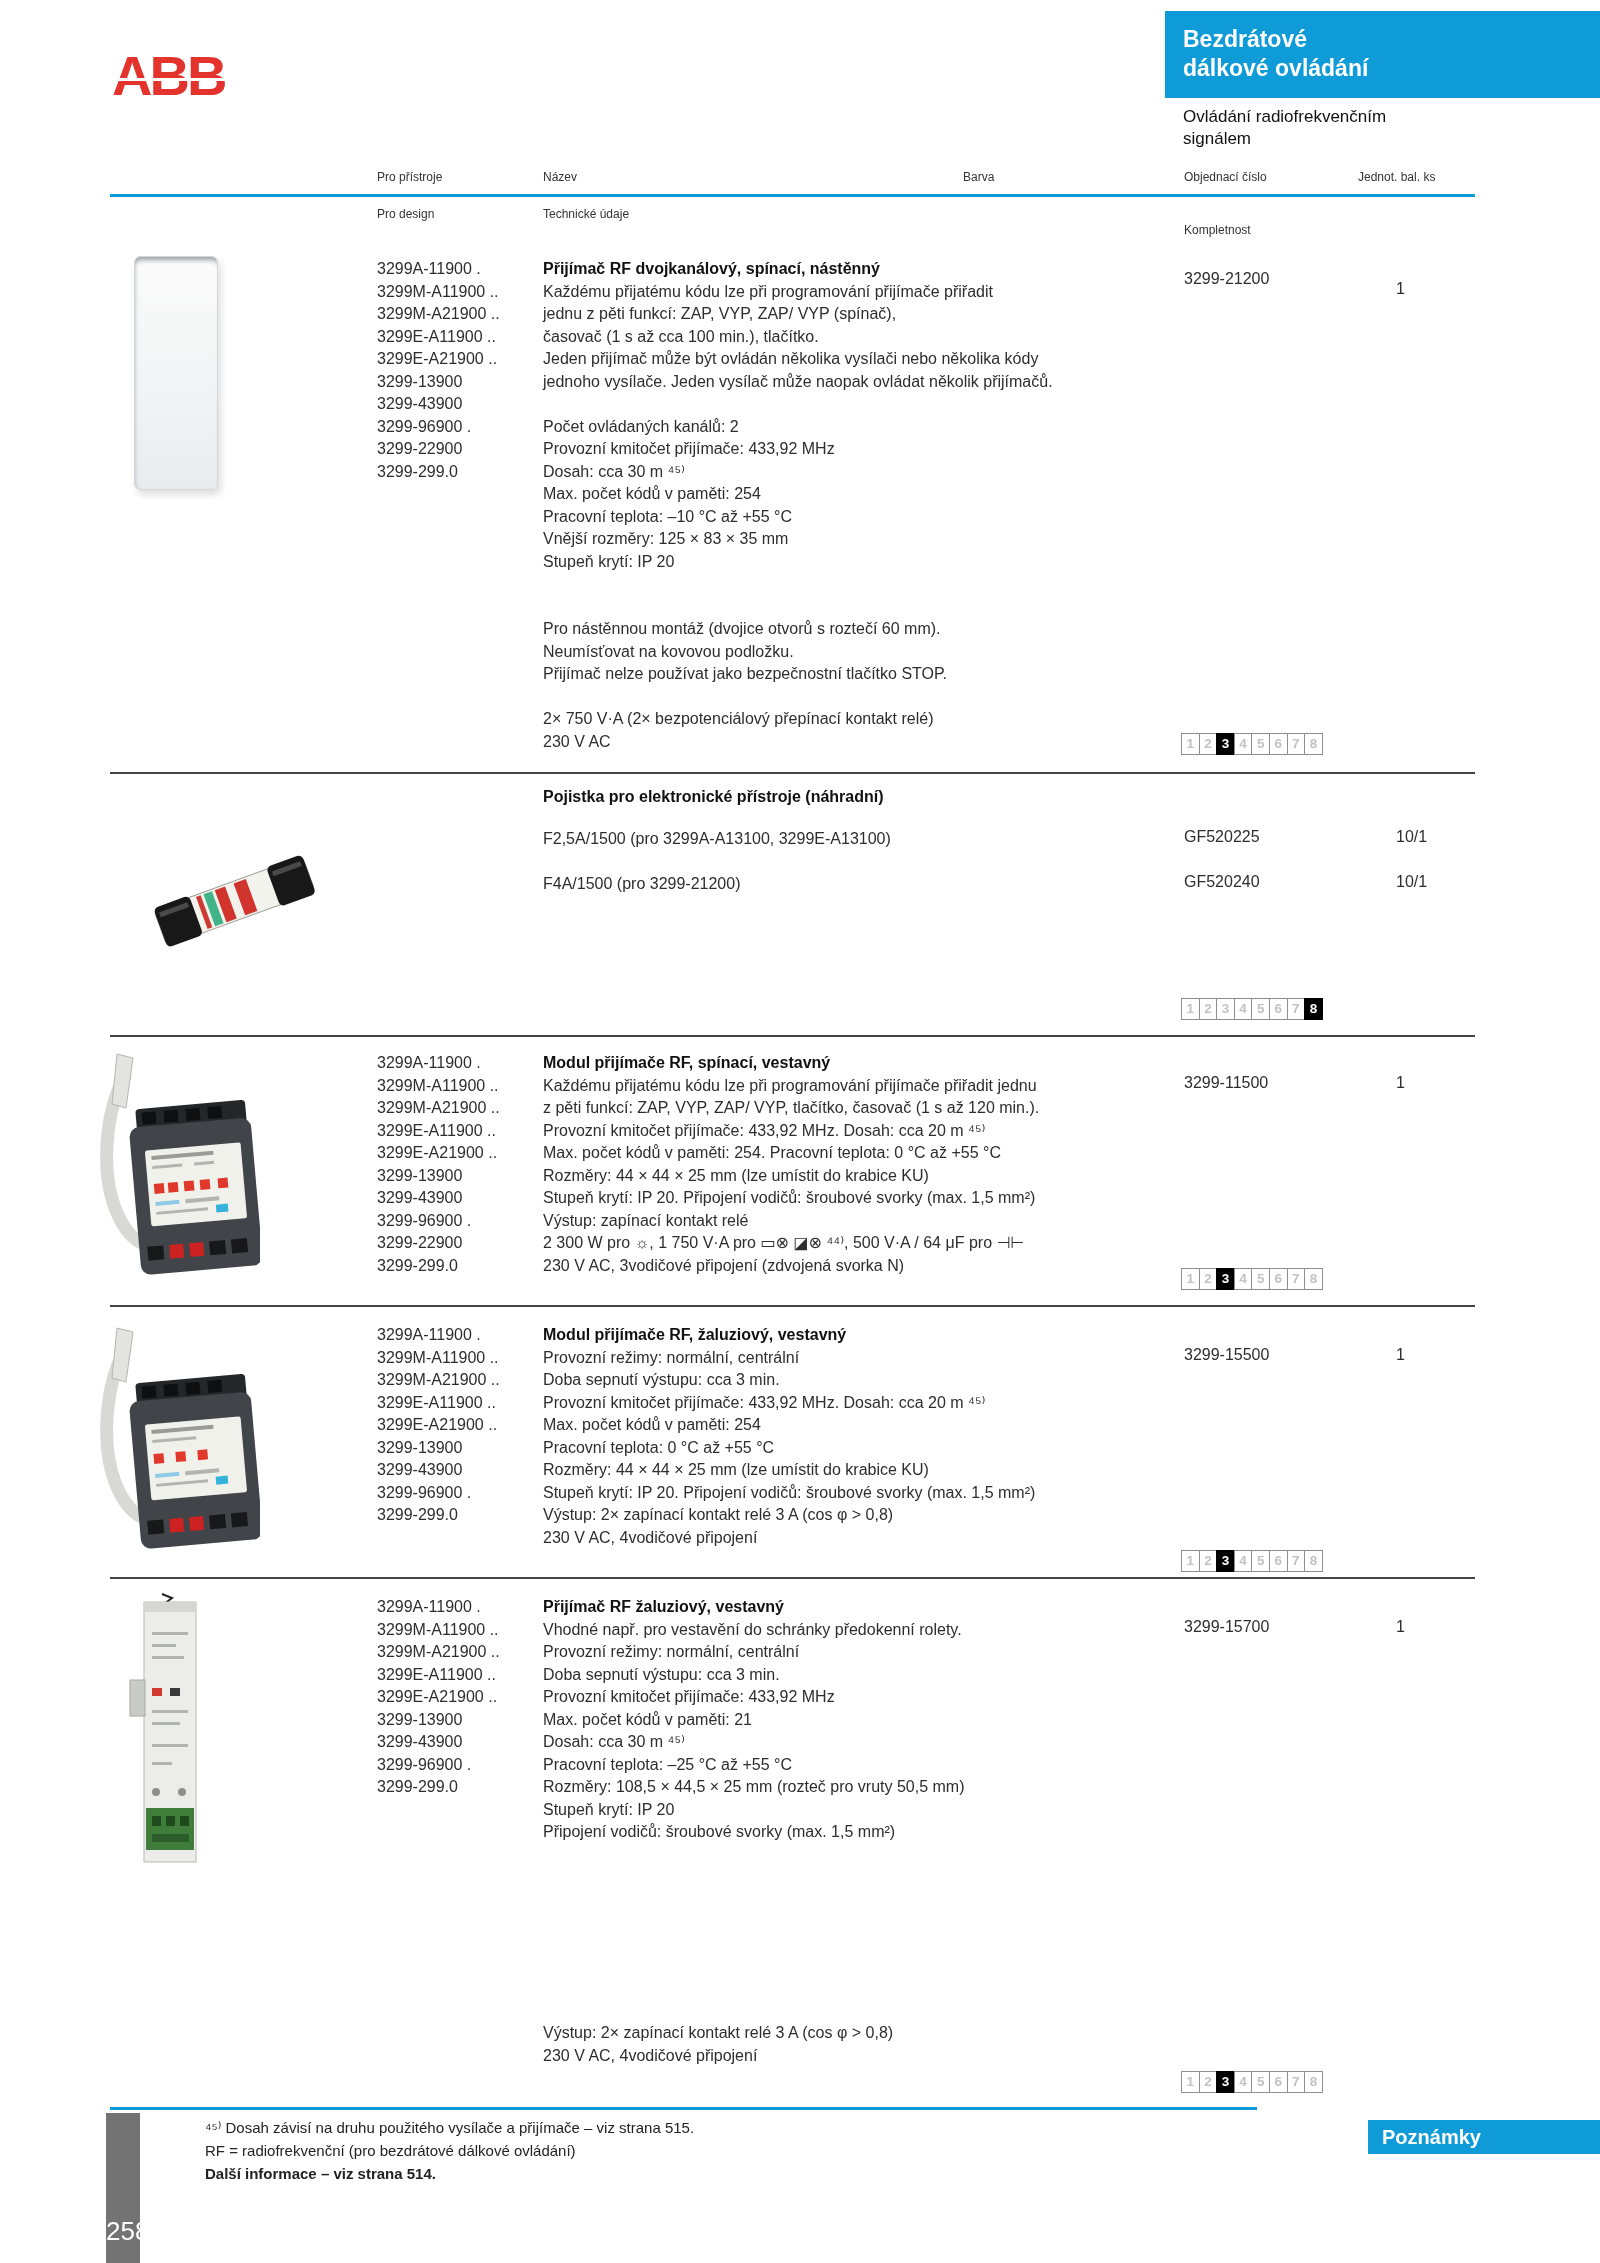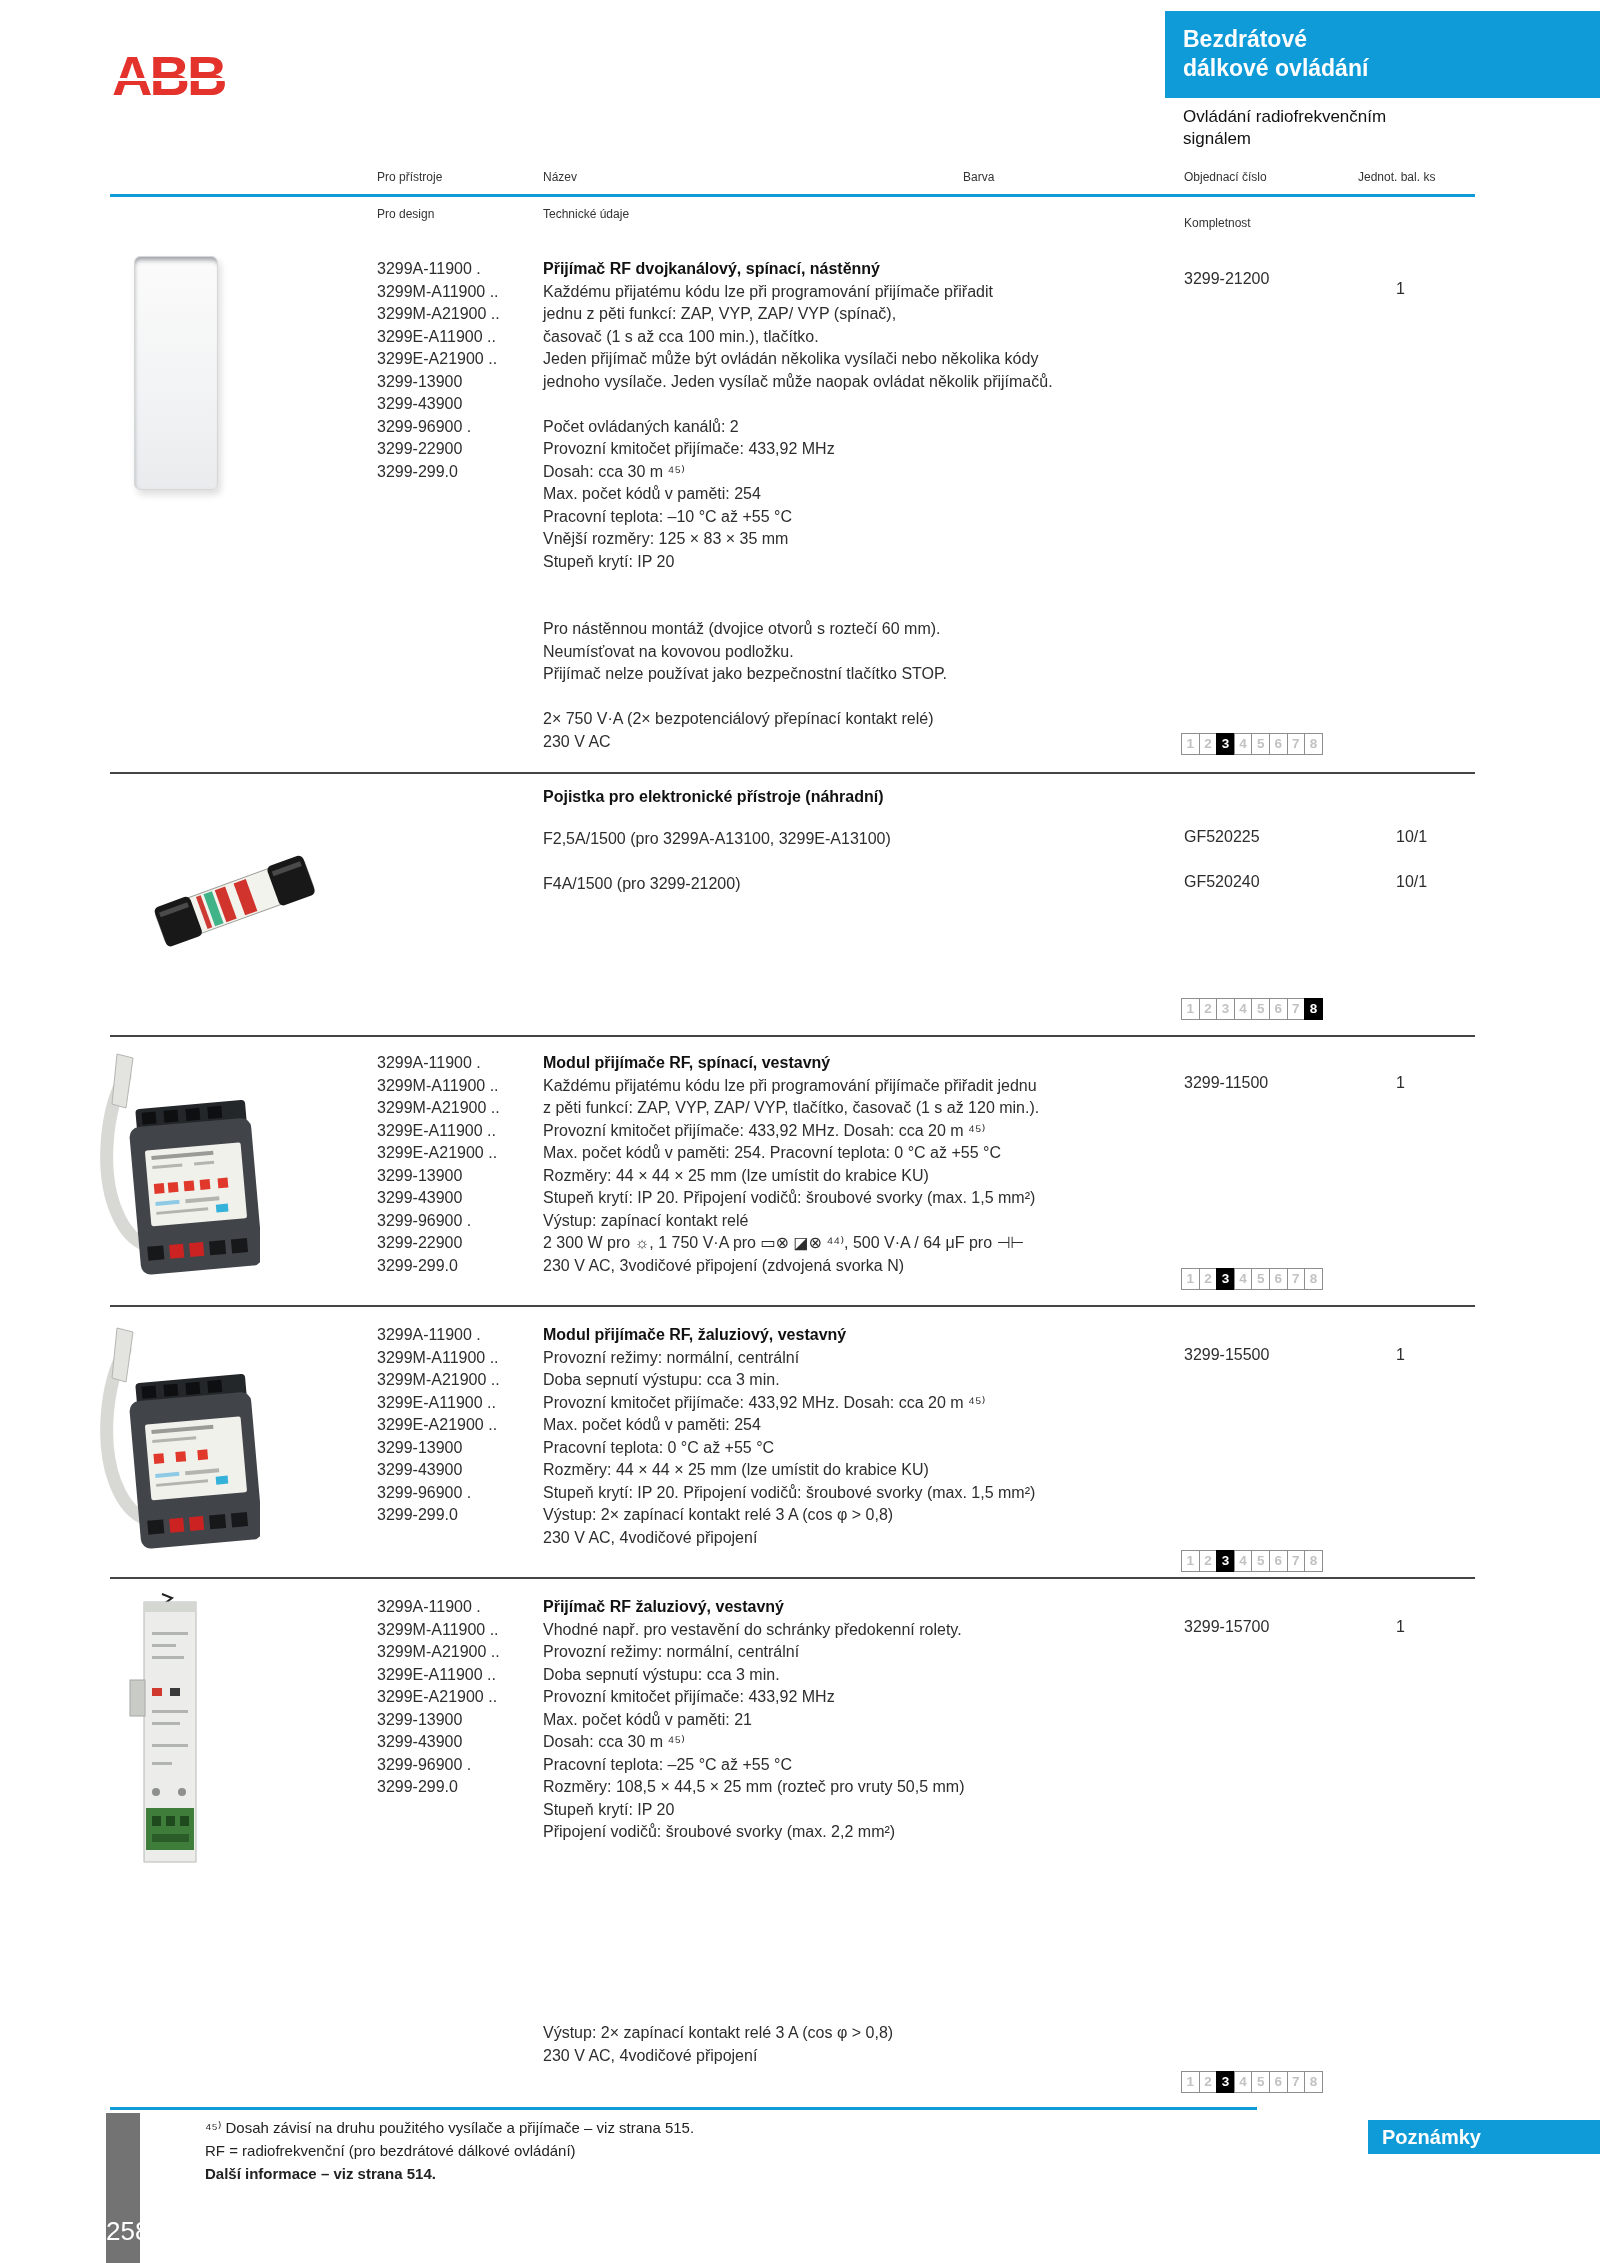--- a/index.html
+++ b/index.html
@@ -54,21 +54,21 @@
   <div class="abs colh" style="left:377px;top:170px">Pro přístroje</div>
   <div class="abs colh" style="left:543px;top:170px">Název</div>
   <div class="abs colh" style="left:963px;top:170px">Barva</div>
   <div class="abs colh" style="left:1184px;top:170px">Objednací číslo</div>
   <div class="abs colh" style="left:1358px;top:170px">Jednot. bal. ks</div>
 
   <div class="abs rule-blue" style="left:110px;top:194px;width:1365px"></div>
 
   <div class="abs colh" style="left:377px;top:207px">Pro design</div>
   <div class="abs colh" style="left:543px;top:207px">Technické údaje</div>
-  <div class="abs colh" style="left:1184px;top:216px">Kompletnost</div>
+  <div class="abs colh" style="left:1184px;top:223px">Kompletnost</div>
 
   <div class="abs recv"></div>
   <div class="abs" style="left:377px;top:258px">
       <div class="tline">3299A-11900 .</div>
       <div class="tline">3299M-A11900 ..</div>
       <div class="tline">3299M-A21900 ..</div>
       <div class="tline">3299E-A11900 ..</div>
       <div class="tline">3299E-A21900 ..</div>
       <div class="tline">3299-13900</div>
       <div class="tline">3299-43900</div>
@@ -327,21 +327,21 @@
     <div>
         <div class="tline">Vhodné např. pro vestavění do schránky předokenní rolety.</div>
         <div class="tline">Provozní režimy: normální, centrální</div>
         <div class="tline">Doba sepnutí výstupu: cca 3 min.</div>
         <div class="tline">Provozní kmitočet přijímače: 433,92 MHz</div>
         <div class="tline">Max. počet kódů v paměti: 21</div>
         <div class="tline">Dosah: cca 30 m ⁴⁵⁾</div>
         <div class="tline">Pracovní teplota: –25 °C až +55 °C</div>
         <div class="tline">Rozměry: 108,5 × 44,5 × 25 mm (rozteč pro vruty 50,5 mm)</div>
         <div class="tline">Stupeň krytí: IP 20</div>
-        <div class="tline">Připojení vodičů: šroubové svorky (max. 2,2 mm²)</div>
+        <div class="tline">Připojení vodičů: šroubové svorky (max. 1,5 mm²)</div>
       </div>
   </div>
   <div class="abs" style="left:543px;top:2022px">
       <div class="tline">Výstup: 2× zapínací kontakt relé 3 A (cos φ &gt; 0,8)</div>
       <div class="tline">230 V AC, 4vodičové připojení</div>
     </div>
   <div class="abs ord" style="left:1184px;top:1618px">3299-15700</div>
   <div class="abs ord" style="left:1396px;top:1618px">1</div>
   <div class="abs comp" style="left:1182px;top:2071px">
       <span class="cc">1</span>

